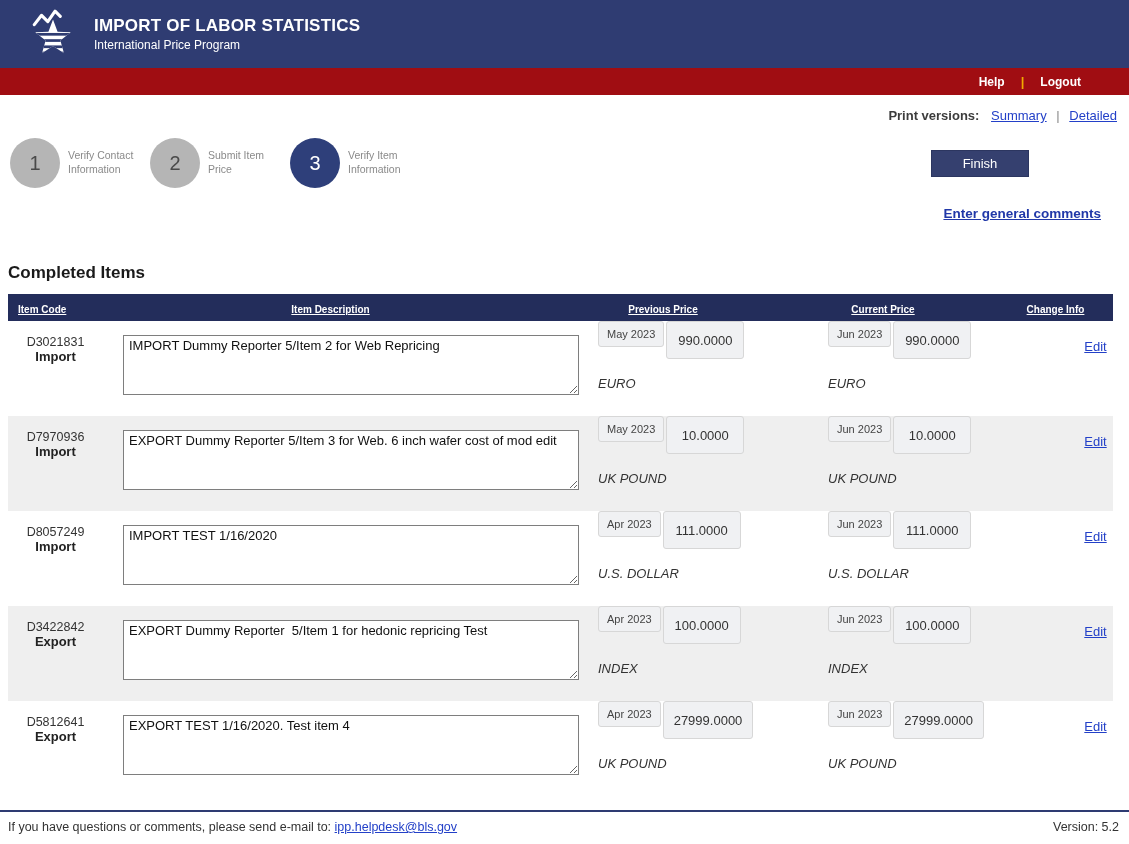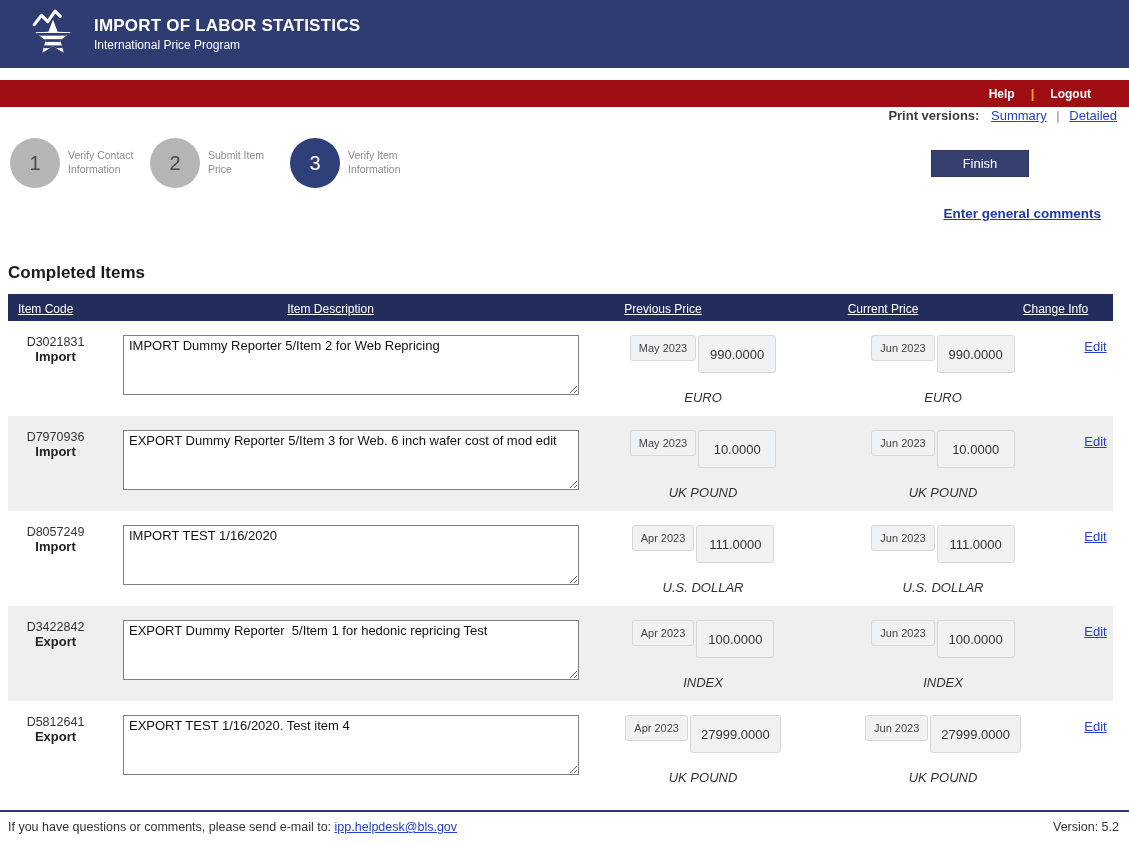--- a/index.html
+++ b/index.html
@@ -17,21 +17,21 @@
   }
   .logo { width: 54px; height: 52px; margin-right: 14px; display: flex; align-items: center; justify-content: center; }
   .titles { color: #fff; }
   .app-title { font-size: 17px; font-weight: bold; letter-spacing: .2px; }
   .app-subtitle { font-size: 12px; margin-top: 2px; }
 
   
   .red-bar {
     position: absolute; top: 68px; left: 0; width: 100%; height: 27px;
     background: #a00d12; display: flex; align-items: center; justify-content: flex-end;
-    padding-right: 38px; gap: 16px; margin-top: 12px;
+    padding-right: 48px; gap: 16px;
   }
   .red-bar a { color: #fff; font-size: 12px; font-weight: bold; text-decoration: none; cursor: pointer; }
   .red-bar .sep { color: #f2a900; font-weight: bold; font-size: 13px; }
 
   
   .print-row { position: absolute; top: 108px; right: 12px; font-size: 13px; color: #444; }
   .print-row .pv-label { font-weight: bold; margin-right: 8px; color: #3c3c3c; }
   .print-row a { color: #2340c8; text-decoration: underline; cursor: pointer; }
   .print-row .pv-sep { color: #888; margin: 0 6px; }
 
@@ -62,40 +62,40 @@
   .instructions ul { margin: 0; padding-left: 18px; }
   .instructions li { font-size: 13px; color: #555; line-height: 1.45; }
 
   
   .section-title { position: absolute; top: 263px; left: 8px; font-size: 17px; font-weight: bold; color: #1a1a1a; }
   .items-table { position: absolute; top: 294px; left: 8px; width: 1105px; }
   .t-head {
     display: grid; grid-template-columns: 95px 455px 210px 230px 1fr;
     background: #232d5b; height: 27px; align-items: center;
   }
-  .t-head a { color: #fff; font-weight: normal; font-size: 12px; text-decoration: underline; cursor: pointer; }
+  .t-head a { color: #fff; font-weight: bold; font-size: 10px; text-decoration: underline; cursor: pointer; }
   .th-code { padding-left: 10px; }
   .th-desc, .th-prev, .th-curr, .th-change { text-align: center; }
   .t-body .row {
     display: grid; grid-template-columns: 95px 455px 210px 230px 1fr;
     min-height: 95px; background: #fff; gap: 20px;
   }
   .t-body .row.alt { background: #efefef; }
 
   .col-code { text-align: center; padding-top: 14px; }
   .item-code { font-size: 12.5px; color: #333; }
   .trade-type { font-size: 13px; font-weight: bold; color: #222; }
 
   .col-desc { padding-top: 14px; }
   .col-desc textarea {
     width: 456px; height: 60px; font-family: "Liberation Sans", sans-serif; font-size: 13px;
     color: #111; border: 1px solid #7e7e7e; padding: 2px 5px; background: #fff; resize: both;
   }
 
-  .col-price { display: flex; flex-direction: column; align-items: center; padding-top: 14px; }
+  .col-price { display: flex; flex-direction: column; }
   .price-group { display: flex; gap: 2px; }
   .price-month {
     background: #f0f1f3; border: 1px solid #d7d7d7; border-radius: 3px;
     font-size: 11px; color: #444; padding: 0 8px; min-width: 56px; height: 26px;
     display: flex; align-items: center; justify-content: center;
   }
   .price-value {
     background: #f0f1f3; border: 1px solid #d7d7d7; border-radius: 3px;
     font-size: 13px; color: #333; padding: 0 10px; min-width: 78px; height: 38px;
     display: flex; align-items: center; justify-content: center;

